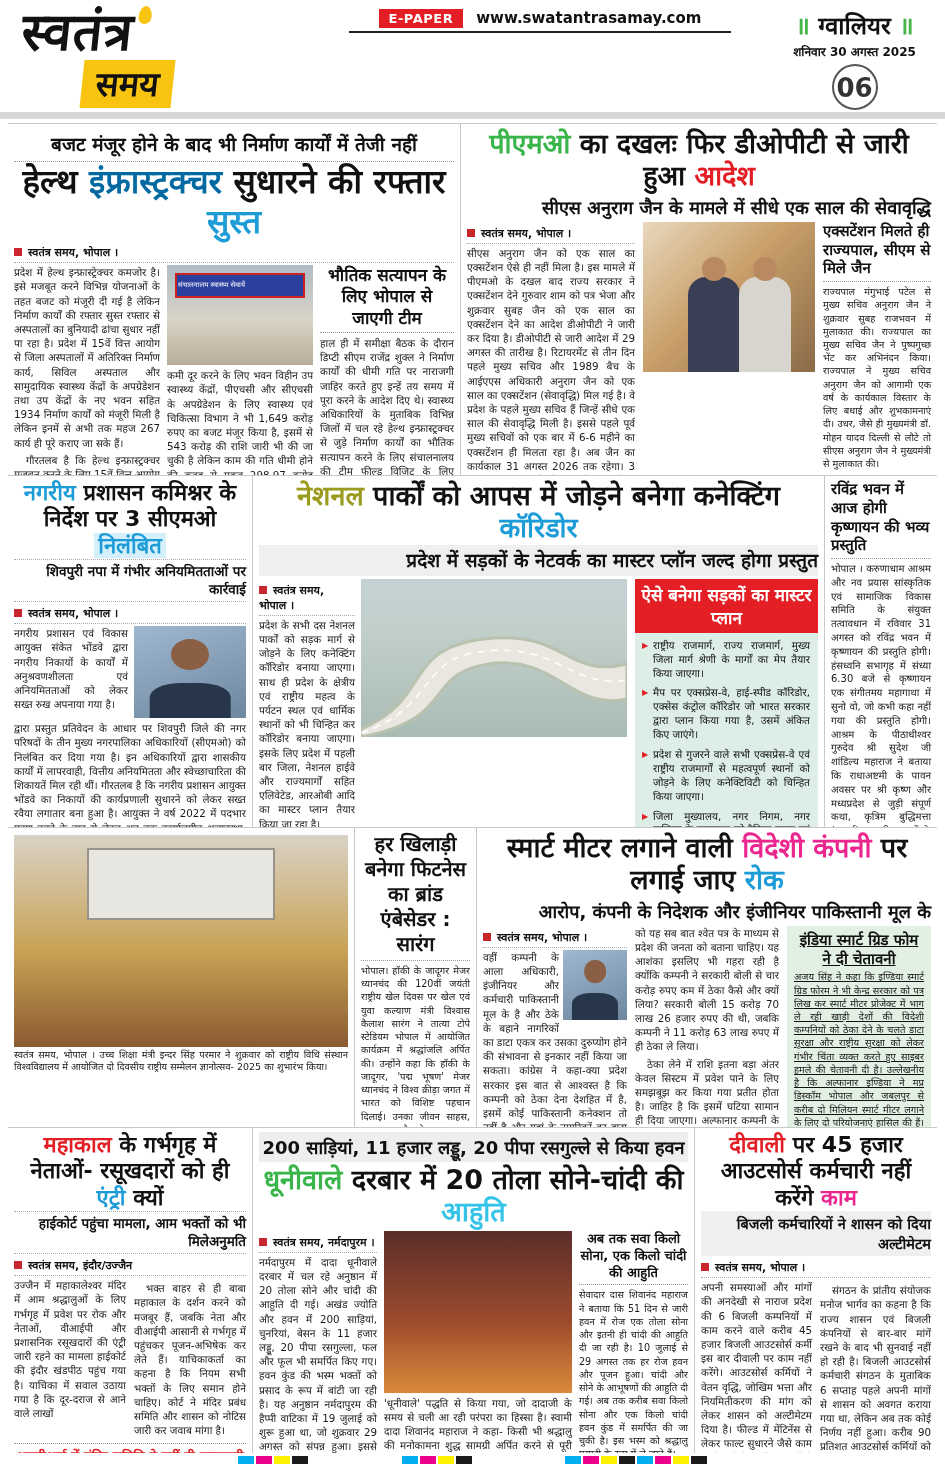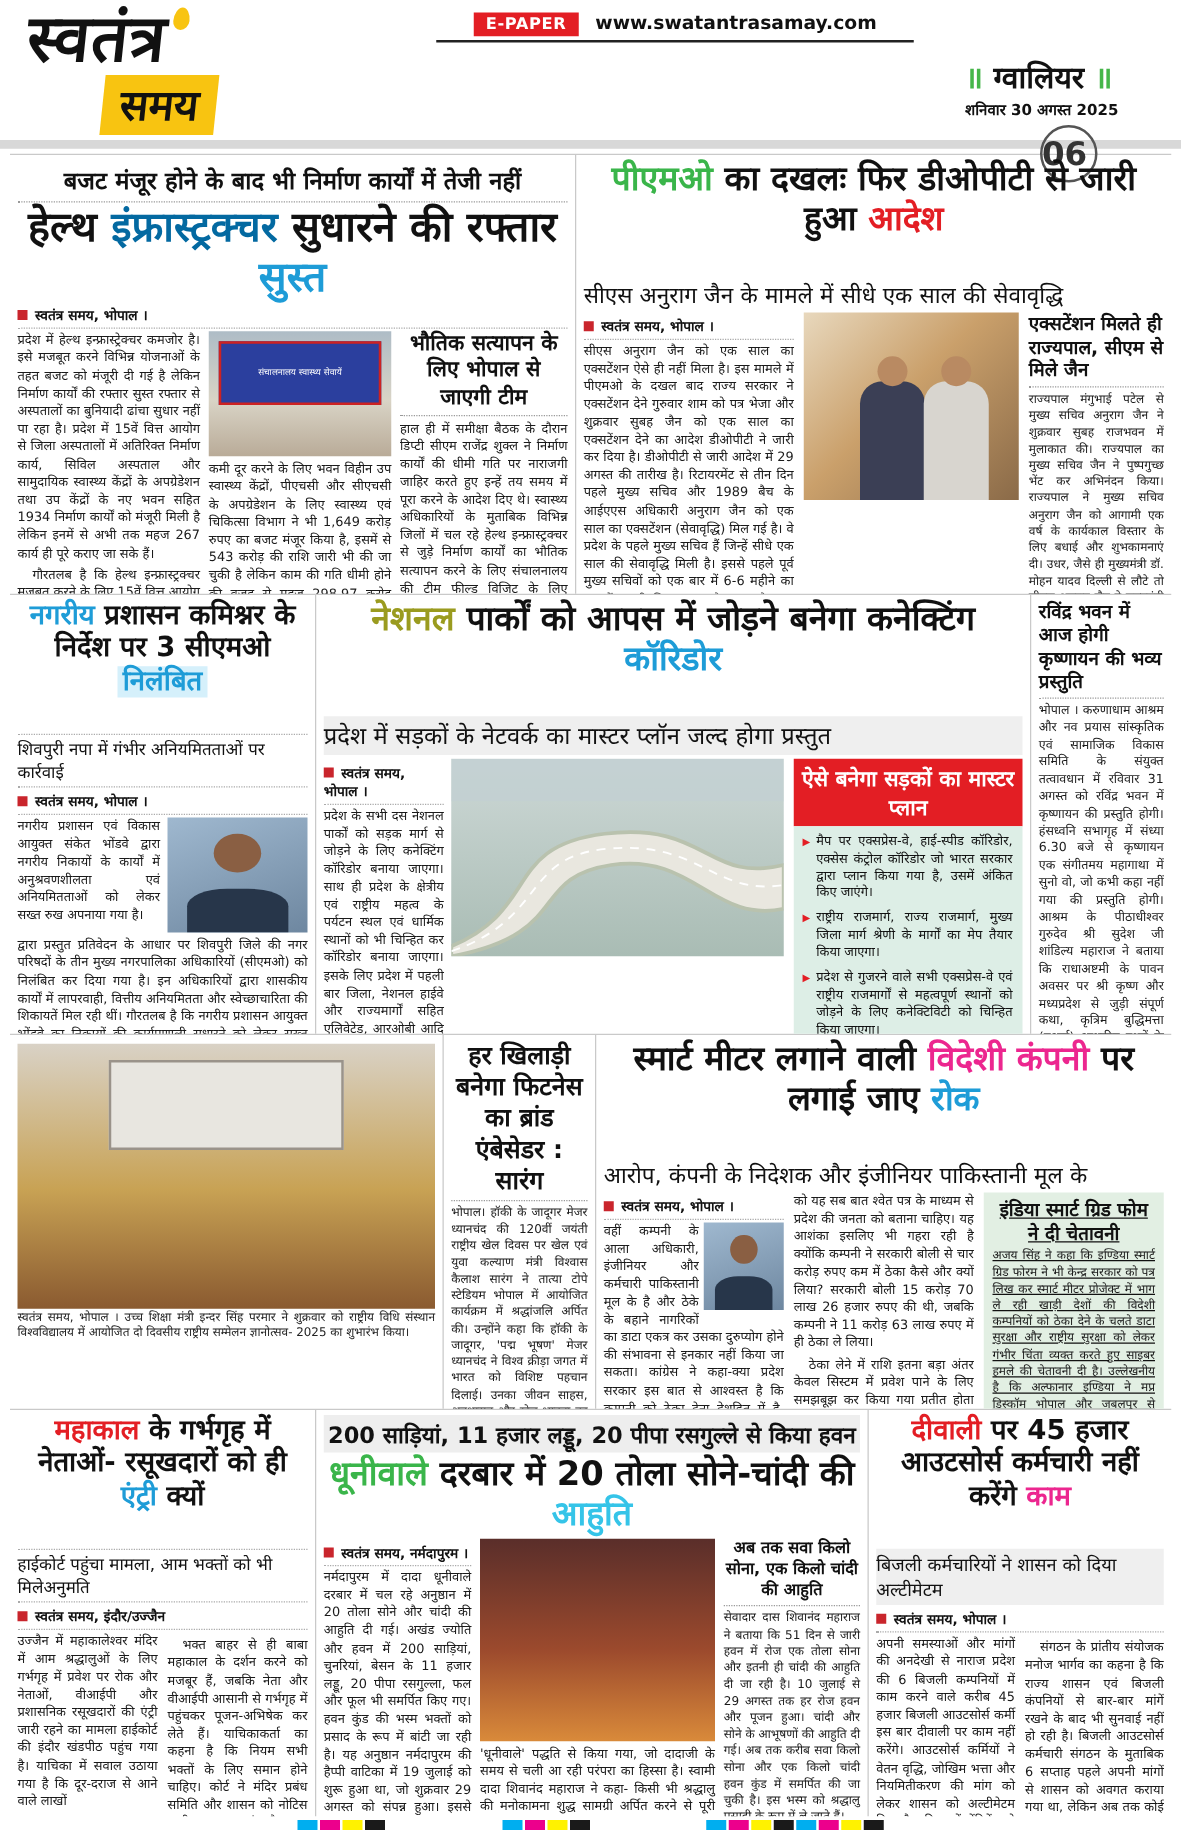--- a/index.html
+++ b/index.html
@@ -11,59 +11,59 @@
   .masthead { display:flex; align-items:flex-start; height:104px; }
   .logo { width:300px; padding-left:14px; }
   .logo-l1 { font-size:52px; font-weight:bold; letter-spacing:1px; line-height:1.0; transform:skewX(-6deg); }
   .logo-dot { display:inline-block; width:13px; height:18px; background:#f8c411; border-radius:50% 50% 50% 50%/60% 60% 40% 40%; margin-left:4px; vertical-align:top; }
   .logo-l2 { display:inline-block; background:#f8c411; font-size:34px; font-weight:bold; padding:0 14px 2px 14px; margin:2px 0 0 60px; transform:skewX(-6deg); }
   .mast-center { flex:1; text-align:center; }
   .epaper-row { display:inline-block; border-bottom:2px solid #222; padding:2px 30px 3px 30px; }
   .epaper-tag { display:inline-block; background:#e31e24; color:#fff; font-size:13px; font-weight:bold; padding:2px 10px; letter-spacing:.5px; }
   .epaper-url { font-size:15px; font-weight:bold; margin-left:8px; color:#111; text-decoration:none; }
   .section-title { color:#2aa3e0; font-size:46px; font-weight:bold; line-height:1.15; margin-top:4px; }
-  .mast-right { width:165px; text-align:left; padding-top:2px;margin-top:36px; }
+  .mast-right { width:165px; text-align:center; padding-top:2px; }
   .edition { font-size:24px; font-weight:bold; }
   .edition .gbar { color:#46b64a; font-weight:bold; }
   .mast-date { font-size:12px; font-weight:bold; margin-top:2px; }
   .page-circle { width:46px; height:46px; border:2px solid #555; border-radius:50%; margin:4px auto 0 auto; font-size:26px; line-height:44px; font-weight:bold; color:#333; }
   .gray-bar { height:7px; background:#d8d8d8; margin:2px -8px 4px -8px; }
 
   
   .row { display:flex; border-top:1px solid #c9c9c9; }
   .vsep { border-left:1px solid #c9c9c9; }
   .art { padding:4px 6px; overflow:hidden; }
   .kicker { text-align:center; font-size:19px; font-weight:bold; padding:3px 0 4px 0; border-bottom:1px dotted #999; }
   .kicker-band { text-align:center; font-size:18px; font-weight:bold; background:#eeeeee; padding:3px 0; margin-bottom:2px; }
   .hl { text-align:center; font-weight:bold; line-height:1.2; }
   .hl-xl { font-size:33px; }
   .hl-lg { font-size:27px; }
   .hl-md { font-size:22px; }
-  .subhead { text-align:left; font-size:18px; font-weight:normal; padding:2px 0 3px 0;margin-top:28px; }
+  .subhead { text-align:right; font-size:18px; font-weight:bold; padding:2px 0 3px 0; }
   .subhead-band { background:#efefef; }
   .subhead-sm { font-size:13.5px; border-top:1px dotted #aaa; border-bottom:1px dotted #aaa; }
   .byline { font-size:11px; font-weight:bold; margin:3px 0 2px 0; border-bottom:1px dotted #aaa; padding-bottom:3px; }
   .redsq { display:inline-block; width:8px; height:8px; background:#c9252c; margin-right:6px; }
   .bd { font-size:10.3px; line-height:1.38; text-align:justify; color:#1a1a1a; }
   .bd + .bd { margin-top:3px; text-indent:12px; }
   .c-pink { color:#0369a1; }
   .c-blue { color:#1e9cd7; }
   .c-green { color:#3ab54a; }
   .c-red { color:#e31e24; }
   .c-olive { color:#9a9b1f; }
   .c-cyan { color:#35c4e8; }
   .c-magenta { color:#ec268f; }
   .hilite-cyan { background:#d5f0fb; padding:0 4px; }
   .boxtitle { font-size:17px; font-weight:bold; text-align:center; line-height:1.25; }
   .dotrule { border-bottom:1px dotted #999; margin:3px 0; }
 
   
   .photo { position:relative; overflow:hidden; background:#cfd4d8; }
   .ph-building { background:linear-gradient(180deg,#aebcc6 0%,#d9d4c6 55%,#b9ab98 100%); }
-  .ph-sign { position:absolute; top:8px; left:8px; right:8px; background:#2b3f9e; border:2px solid #c22; color:#fff; font-size:7px; text-align:center; padding:19px 1px; line-height:1.3; }
+  .ph-sign { position:absolute; top:8px; left:8px; right:8px; background:#2b3f9e; border:2px solid #c22; color:#fff; font-size:7px; text-align:left; padding:6px 1px; line-height:1.3; }
   .ph-meeting { background:linear-gradient(135deg,#e8d8bd 0%,#caa06b 45%,#8a6a48 100%); }
   .ph-meeting .man1,.ph-meeting .man2 { position:absolute; bottom:0; width:52px; height:95px; border-radius:18px 18px 0 0; }
   .ph-meeting .man1 { left:26%; background:#3b3f55; }
   .ph-meeting .man2 { right:14%; background:#d8d5cf; }
   .ph-meeting .head { position:absolute; top:-20px; left:14px; width:24px; height:24px; border-radius:50%; background:#b98a62; }
   .ph-portrait { background:linear-gradient(160deg,#9fb8cf 0%,#6e87a0 100%); }
   .ph-portrait .head { position:absolute; top:14%; left:50%; transform:translateX(-50%); width:34%; height:34%; border-radius:50%; background:#8a5f43; }
   .ph-portrait .torso { position:absolute; bottom:0; left:50%; transform:translateX(-50%); width:72%; height:38%; border-radius:40% 40% 0 0; background:#27364a; }
   .ph-road { background:linear-gradient(180deg,#cdd8d6 0%,#a9bcb4 100%); }
   .ph-event { background:linear-gradient(180deg,#d9d2c6 0%,#c8a254 55%,#8a5a30 100%); }
@@ -200,22 +200,22 @@
                 <path d="M0,154 C75,128 55,78 122,72 C195,65 205,110 260,101" fill="none" stroke="#ffffff" stroke-width="1.5" stroke-dasharray="7 6"></path>
                 <rect x="0" y="0" width="260" height="34" fill="#c2cfd2" opacity="0.8"></rect>
               </svg>
             </div>
           </div>
 
         </div>
         <div style="flex:1;">
           <div class="redhead">ऐसे बनेगा सड़कों का मास्टर प्लान</div>
           <ul class="planbox">
+            <li>राष्ट्रीय राजमार्ग, राज्य राजमार्ग, मुख्य जिला मार्ग श्रेणी के मार्गों का मेप तैयार किया जाएगा।</li>
             <li>मैप पर एक्सप्रेस-वे, हाई-स्पीड कॉरिडोर, एक्सेस कंट्रोल कॉरिडोर जो भारत सरकार द्वारा प्लान किया गया है, उसमें अंकित किए जाएंगे।</li>
-            <li>राष्ट्रीय राजमार्ग, राज्य राजमार्ग, मुख्य जिला मार्ग श्रेणी के मार्गों का मेप तैयार किया जाएगा।</li>
             <li>प्रदेश से गुजरने वाले सभी एक्सप्रेस-वे एवं राष्ट्रीय राजमार्गों से महत्वपूर्ण स्थानों को जोड़ने के लिए कनेक्टिविटी को चिन्हित किया जाएगा।</li>
             <li>जिला मुख्यालय, नगर निगम, नगर पालिका के मुख्यालय को ट्रैफिक घनत्व एवं जनसंख्या के आधार पर रिंग रोड एवं बायपास का निर्माण किया जाएगा।</li>
 
           </ul>
         </div>
       </div>
     </div>
 
     <div class="art vsep" style="flex:1;">
       <div class="boxtitle" style="text-align:left; font-size:15px;">रविंद्र भवन में आज होगी कृष्णायन की भव्य प्रस्तुति</div>

